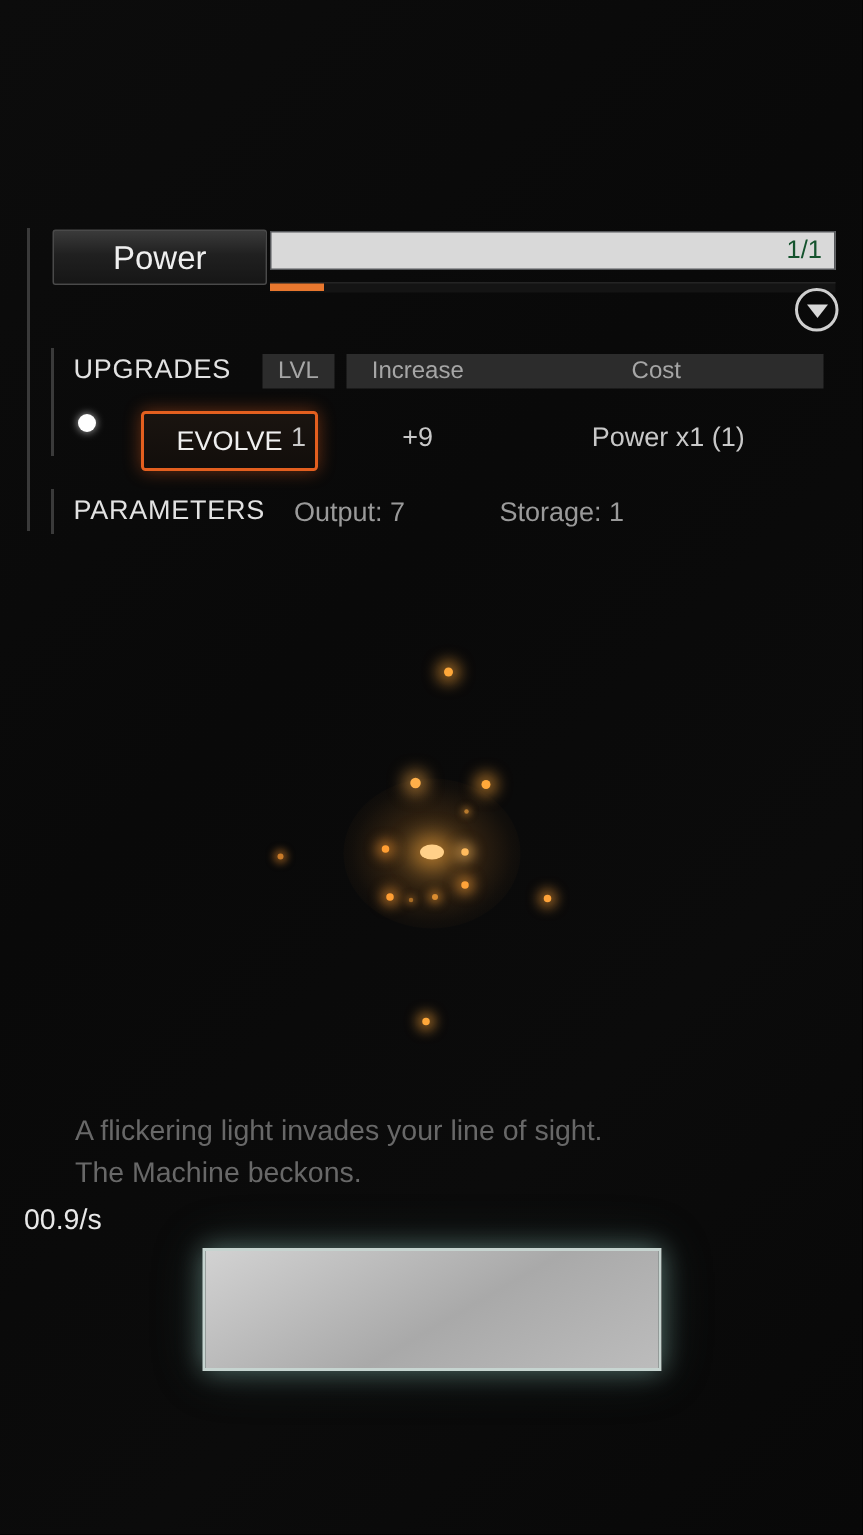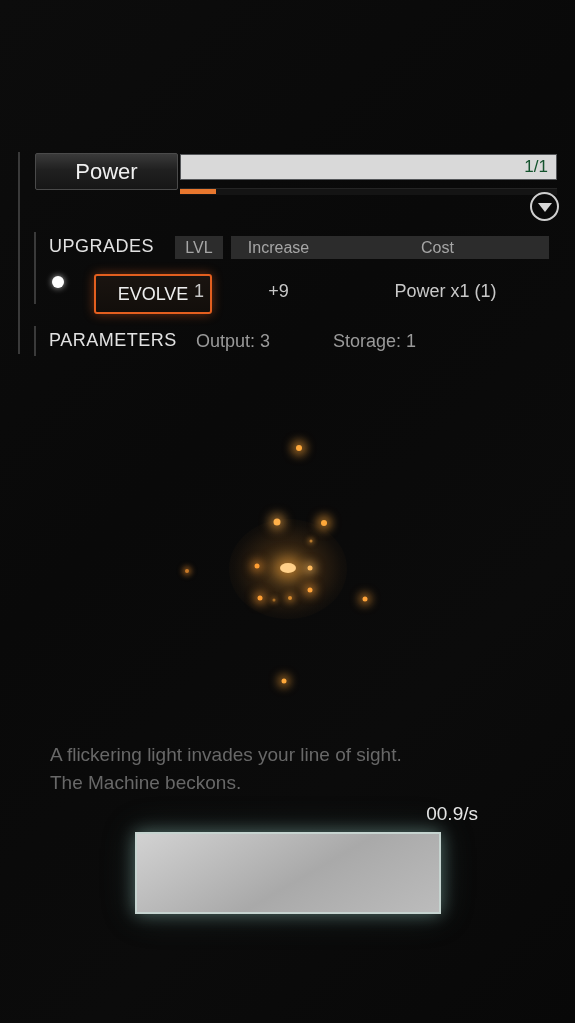--- a/index.html
+++ b/index.html
@@ -272,23 +272,23 @@
     width: 500px;
     color: #686868;
     font-size: 19px;
     line-height: 1.45;
     white-space: pre-line;
   }
 
   
   #rate-readout {
     position: absolute;
-    left: 0; top: 803px;
+    left: 16px; top: 803px;
     width: 478px;
-    text-align: right;
+    text-align: left;
     color: #e8e8e8;
     font-size: 19px;
   }
   #main-action-button {
     position: absolute;
     left: 135px;
     top: 832px;
     width: 306px;
     height: 82px;
     box-sizing: border-box;
@@ -323,21 +323,21 @@
   <div class="col-chip" id="chip-increase">Increase</div>
   <div class="col-chip" id="chip-cost">Cost</div>
 
   <div id="evolve-button">EVOLVE</div>
   <div id="evolve-badge"></div>
   <div class="row-val" id="val-lvl">1</div>
   <div class="row-val" id="val-increase">+9</div>
   <div class="row-val" id="val-cost">Power x1 (1)</div>
 
   <div id="parameters-label">PARAMETERS</div>
-  <div class="param-val" id="param-output">Output: 3</div>
+  <div class="param-val" id="param-output">Output: 7</div>
   <div class="param-val" id="param-storage">Storage: 1</div>
 
   <div id="particle-field">
     <div id="core-halo"></div>
     <div id="core-point"></div>
   <div class="particle" style="left: 299px; top: 68px; width: 6px; height: 6px; background: rgb(255, 168, 58); box-shadow: rgba(255, 168, 58, 0.5) 0px 0px 9px 5px;"></div>
       <div class="particle" style="left: 277px; top: 142px; width: 7px; height: 7px; background: rgb(255, 176, 74); box-shadow: rgba(255, 176, 74, 0.5) 0px 0px 10px 5px;"></div>
       <div class="particle" style="left: 324px; top: 143px; width: 6px; height: 6px; background: rgb(255, 168, 58); box-shadow: rgba(255, 168, 58, 0.5) 0px 0px 9px 5px;"></div>
       <div class="particle" style="left: 257px; top: 186px; width: 5px; height: 5px; background: rgb(255, 158, 51); box-shadow: rgba(255, 158, 51, 0.5) 0px 0px 8px 4px;"></div>
       <div class="particle" style="left: 187px; top: 191px; width: 4px; height: 4px; background: rgb(201, 122, 40); box-shadow: rgba(201, 122, 40, 0.5) 0px 0px 5px 3px;"></div>

